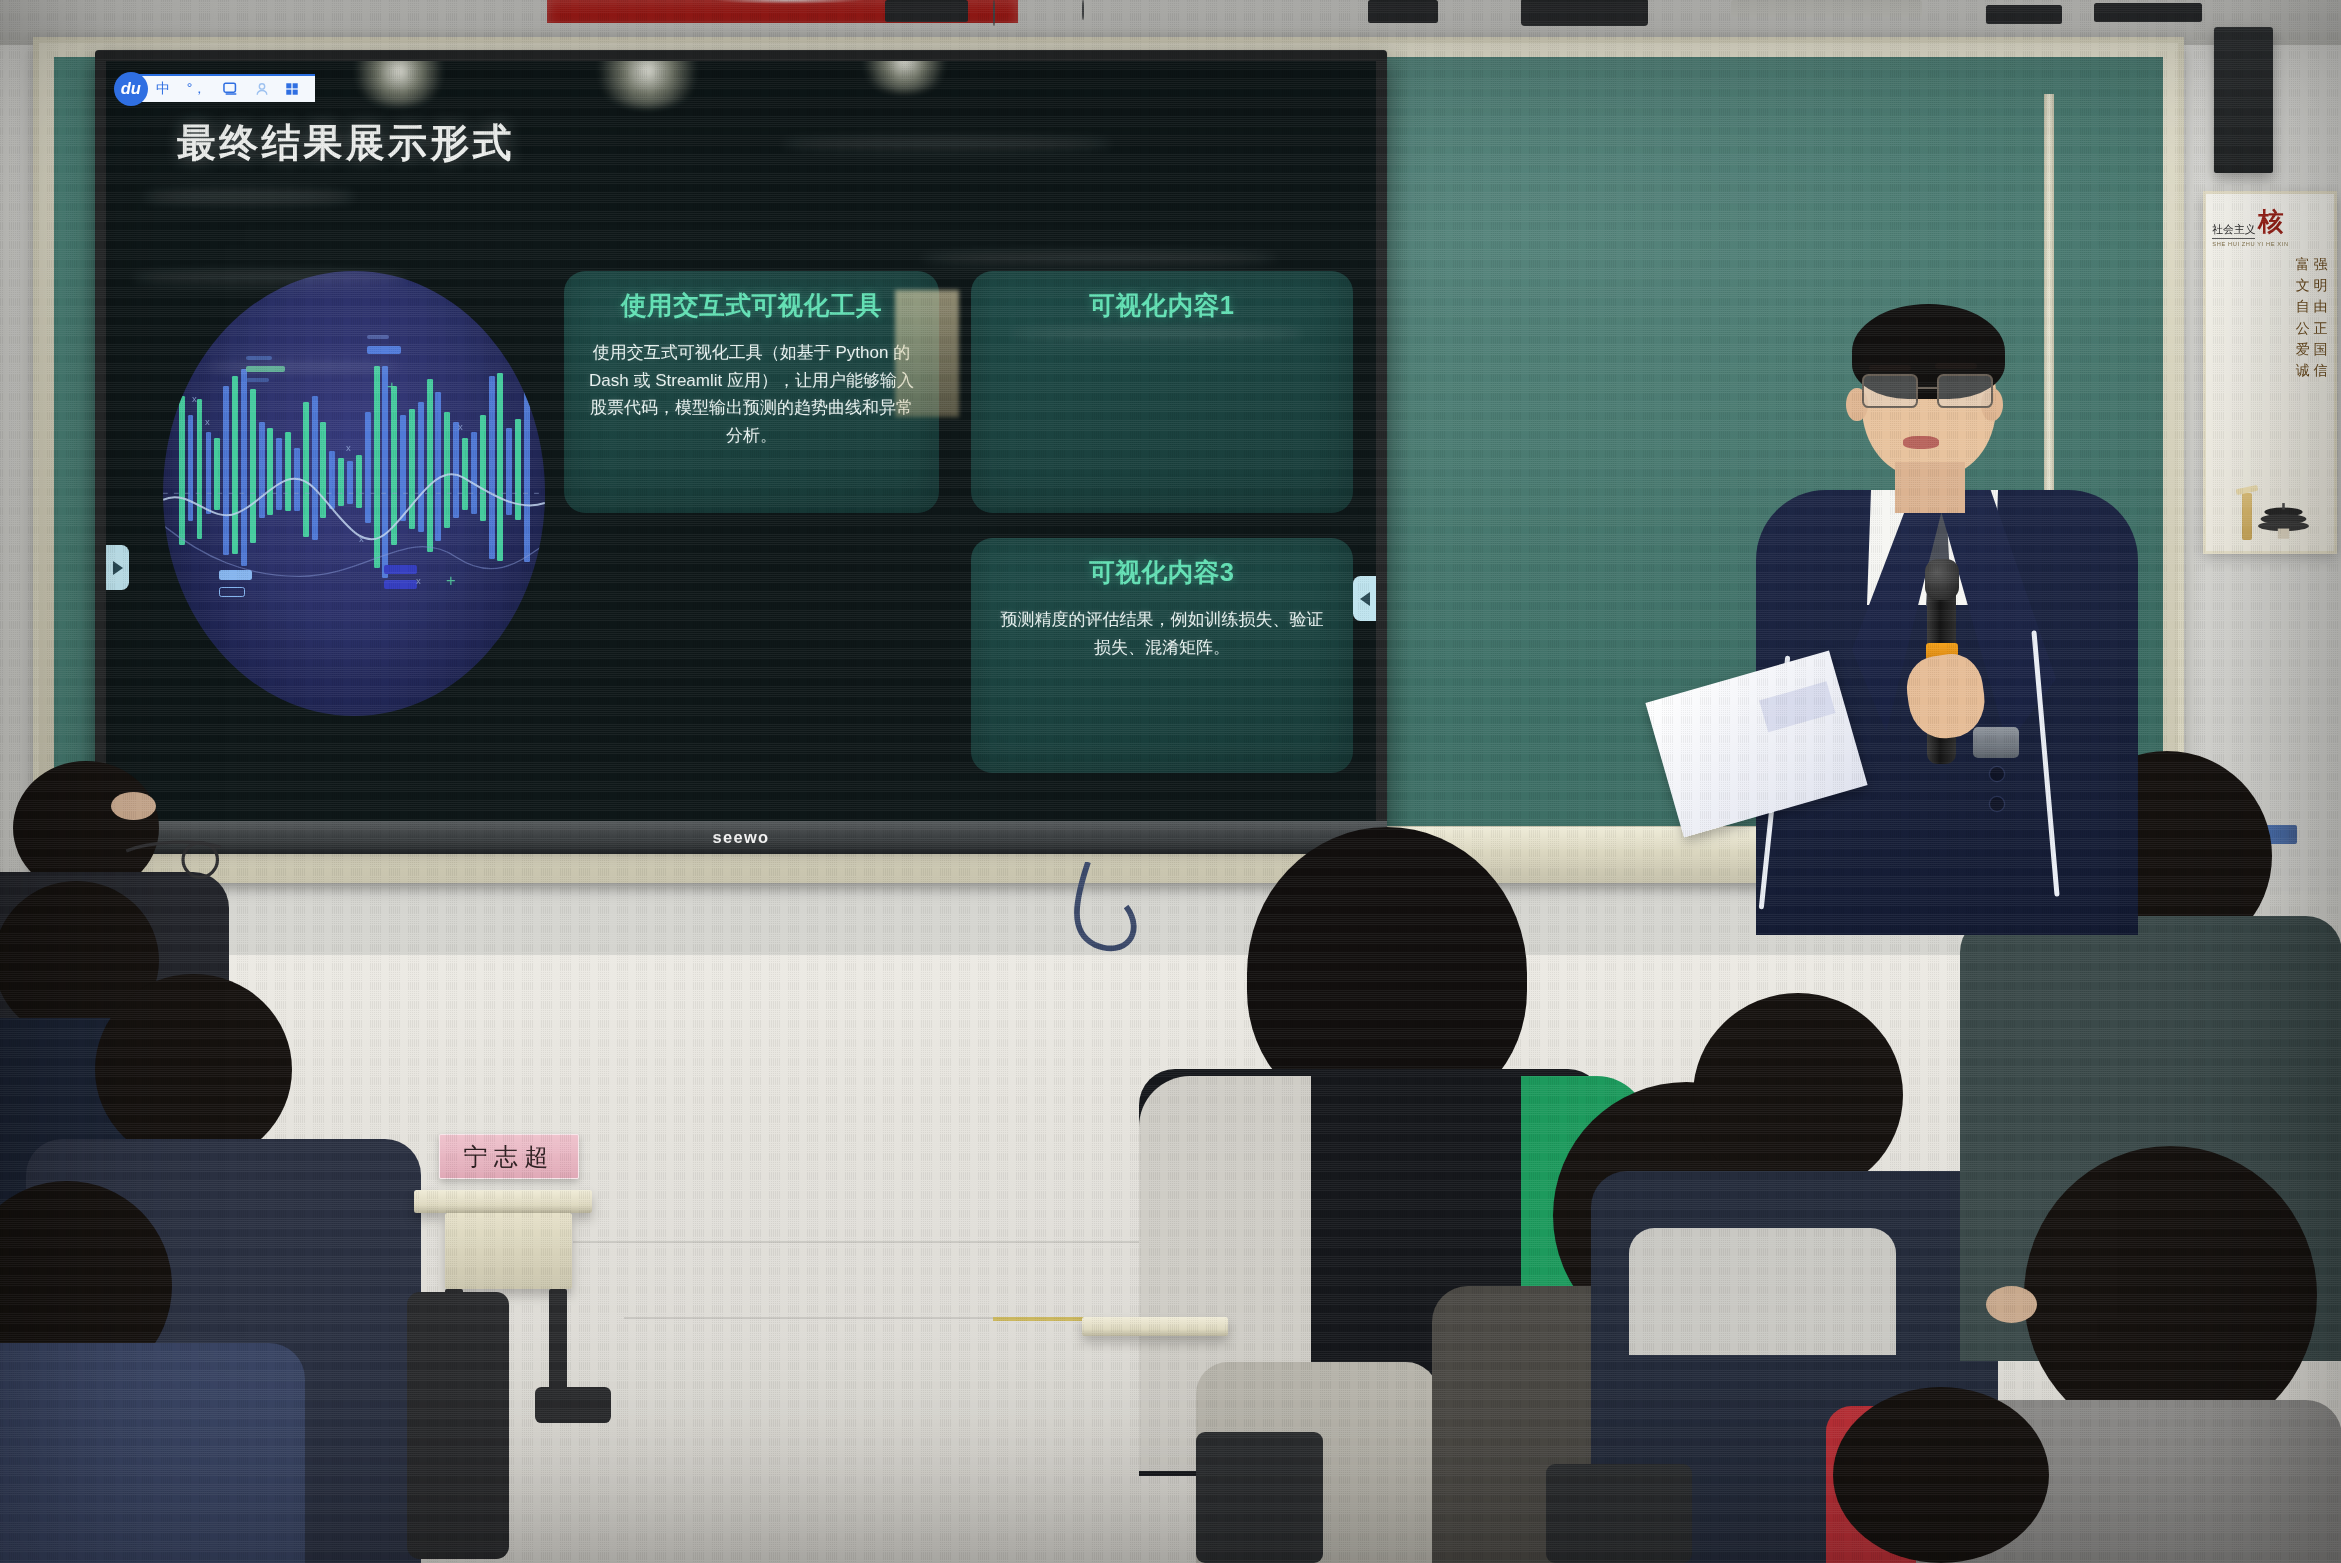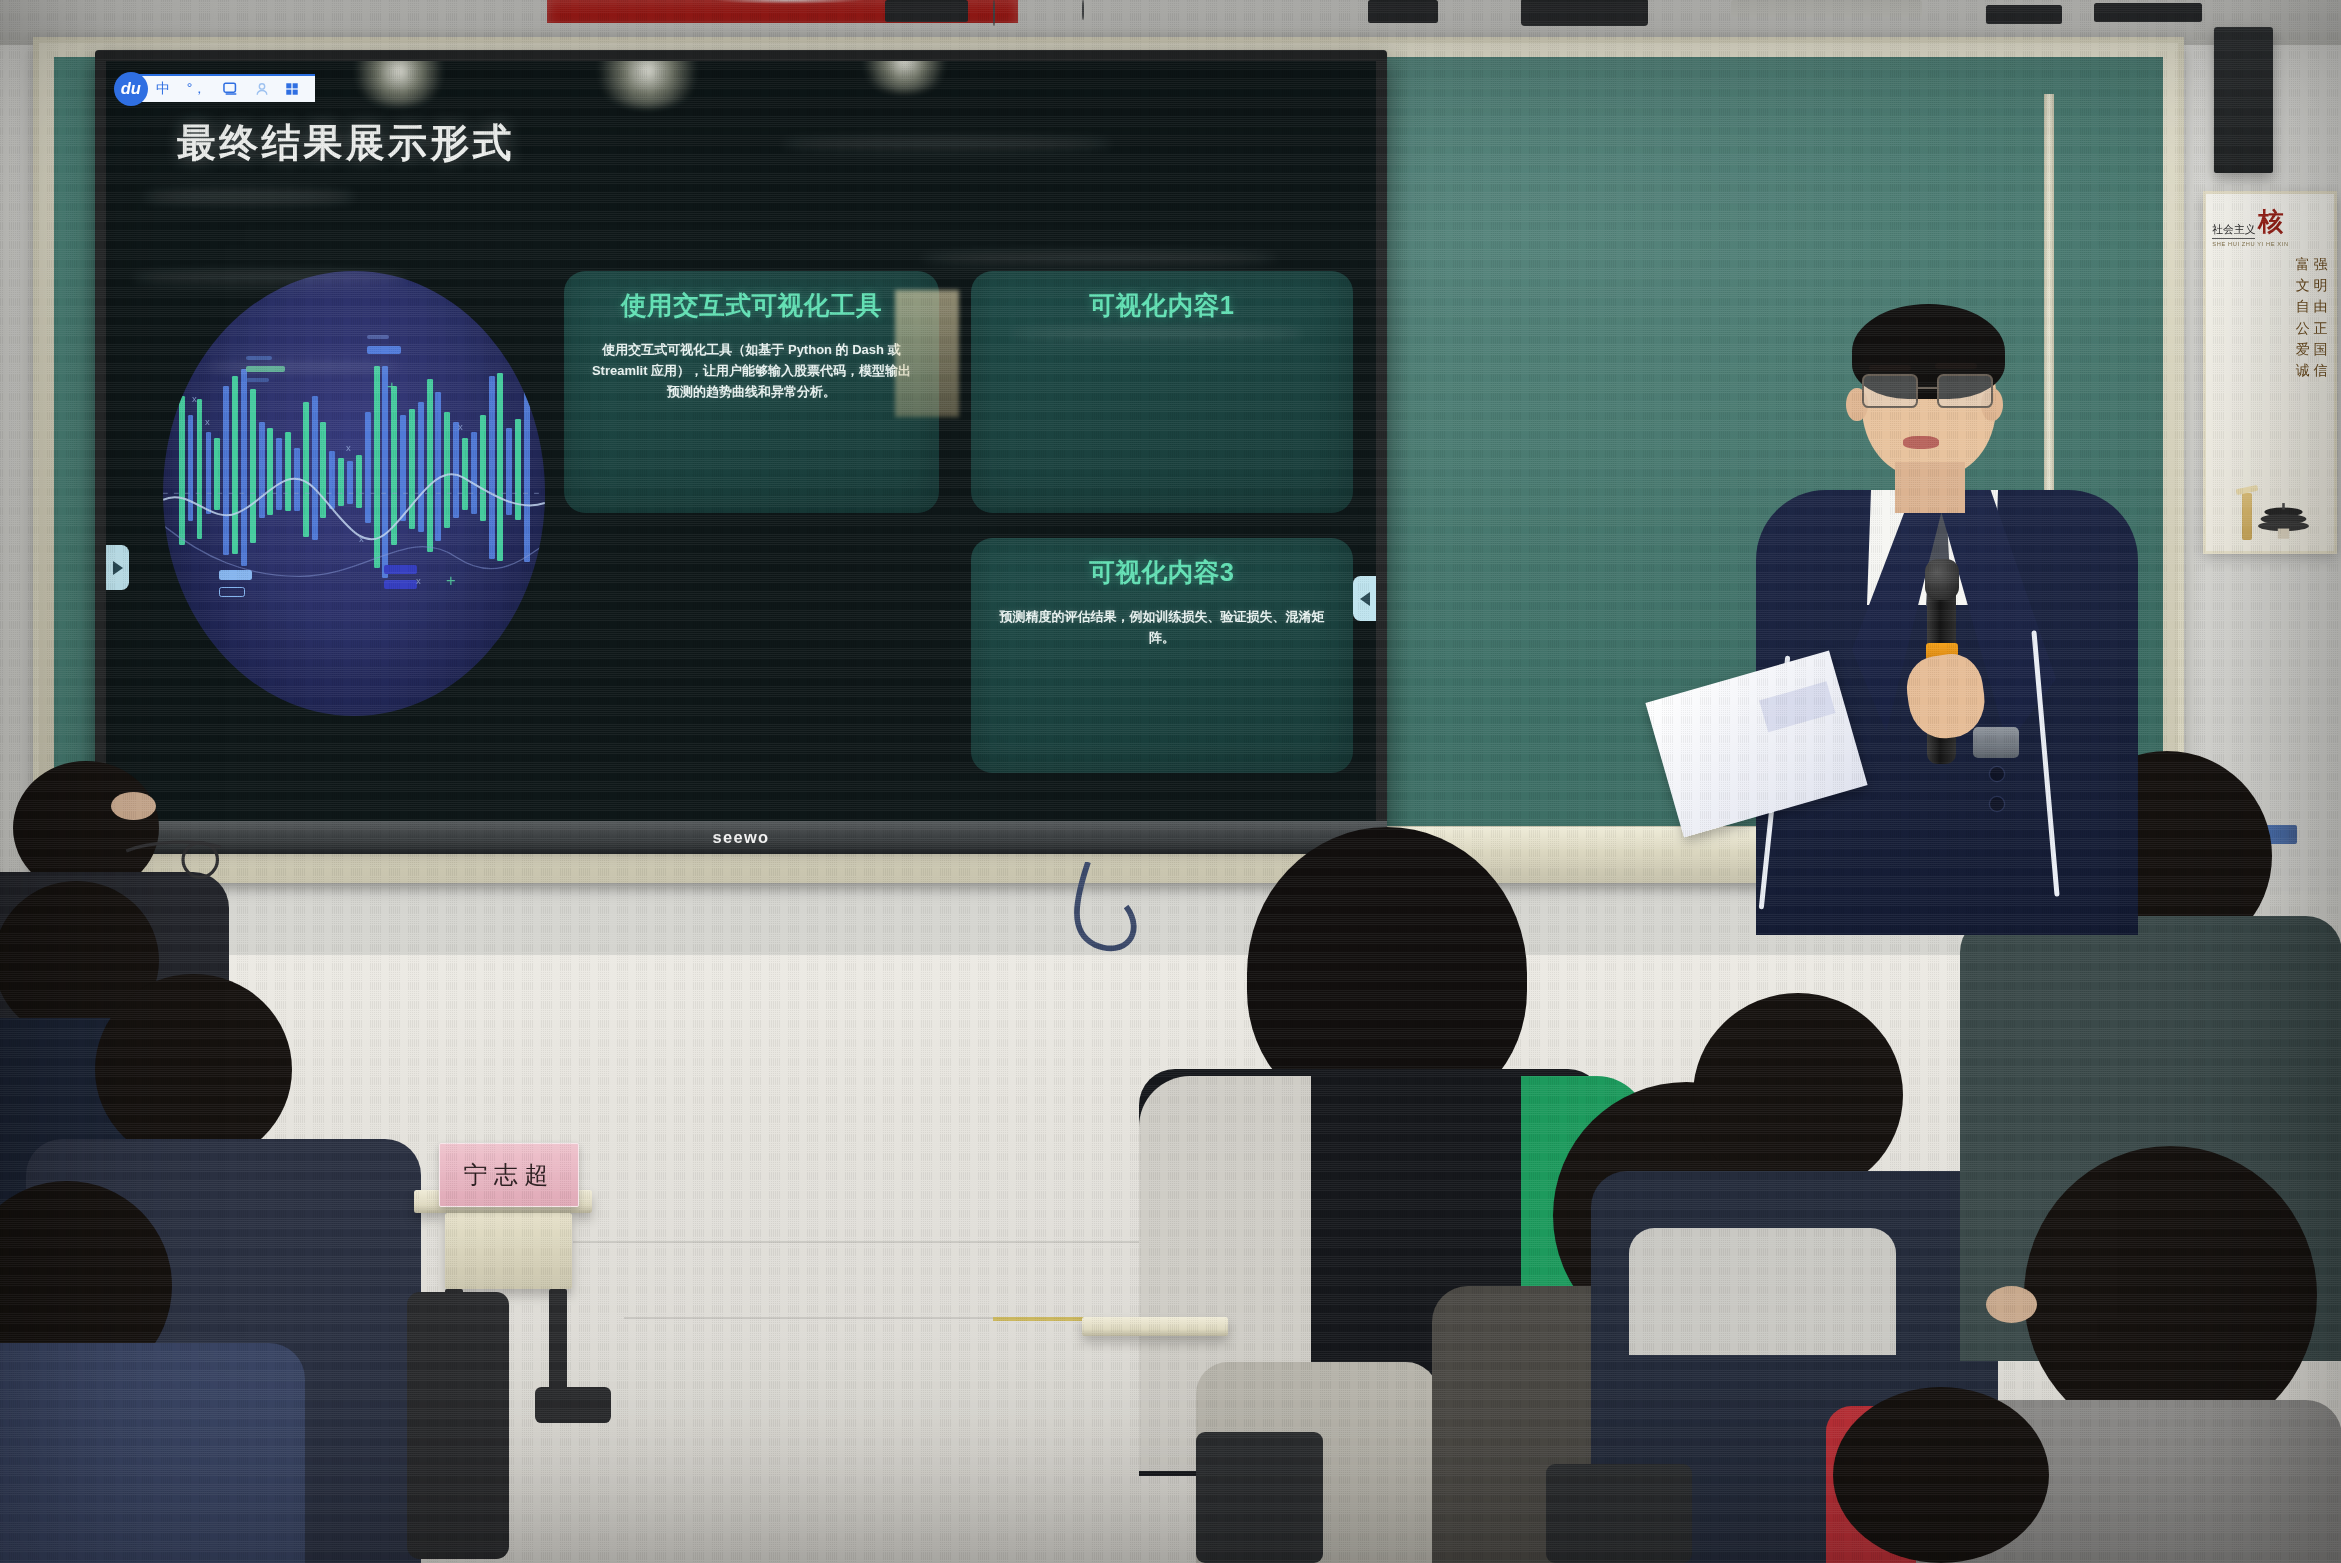--- a/index.html
+++ b/index.html
@@ -83,22 +83,22 @@
   .deco { position:absolute; border-radius:1.9px; }
   .deco-x { position:absolute; color:#9fb7e8; font-size:9.5px; opacity:.8; }
   .deco-plus{ position:absolute; color:#57e3a8; font-size:16.5px; opacity:.85; }
 
   .cards { position:absolute; left:458px; top:210px; width:789px; height:503px; }
   .card { position:absolute; border-radius:21.6px; padding:16.5px 21.6px;
     background:linear-gradient(165deg,rgba(34,84,80,.88) 0%,rgba(26,66,63,.84) 100%);
     box-shadow:inset 0 0 38px rgba(0,0,0,.22); }
   .card h3 { color:#63e0b4; font-size:25.5px; font-weight:700; text-align:center;
     margin-bottom:16.5px; letter-spacing:0.6px; text-shadow:0 0 9px rgba(80,230,180,.35); }
-  .card p { color:#e8f2f0; font-size:13px; line-height:1.62; text-align:center;
-    text-shadow:0 0 6.4px rgba(255,255,255,.2);font-weight:bold; }
+  .card p { color:#e8f2f0; font-size:17px; line-height:1.62; text-align:center;
+    text-shadow:0 0 6.4px rgba(255,255,255,.2); }
   #card-1 { left:0;    top:0;   width:375px; height:242px; }
   #card-2 { left:407px; top:0;   width:382px; height:242px; }
   #card-3 { left:0;    top:267px; width:375px; height:235px; }
   #card-4 { left:407px; top:267px; width:382px; height:235px; }
 
   .edge-tab { position:absolute; width:23px; height:45px;
     background:#bfe4ef; display:flex; align-items:center; justify-content:center; }
   .edge-tab.left  { left:0;  top:484px; border-radius:0 7.6px 7.6px 0; }
   .edge-tab.right { right:0; top:515px; border-radius:7.6px 0 0 7.6px; }
   .tri { width:0; height:0; border-top:7px solid transparent; border-bottom:7px solid transparent; }
@@ -431,21 +431,21 @@
   <div class="body" style="left:-76px;top:1018px;width:331px;height:331px;background:#1b2334;"></div>
 
   <div class="head" style="left:95px;top:974px;width:197px;height:191px;"></div>
   <div class="body" style="left:25.5px;top:1139px;width:395px;height:424px;background:#2b3142;"></div>
 
   <div class="head" style="left:-38px;top:1181px;width:210px;height:210px;"></div>
   <div class="body" style="left:-140px;top:1343px;width:445px;height:223px;background:#3a4564;"></div>
 
   <div class="desk" style="left:414px;top:1190px;width:178px;height:23px;"></div>
   <div class="desk" style="left:445px;top:1213px;width:127px;height:76px;background:linear-gradient(180deg,#e6e1c9,#cac5ad);"></div>
-  <div class="nameplate" style="left:439px;top:1134px;width:140px;height:64px;margin-top:9px;">
+  <div class="nameplate" style="left:439px;top:1134px;width:140px;height:45px;">
     <span>宁志超</span>
   </div>
   <div class="desk-leg" style="left:445px;top:1289px;width:18px;height:153px;"></div>
   <div class="desk-leg" style="left:549px;top:1289px;width:18px;height:134px;"></div>
   <div class="mon-stand" style="left:407px;top:1292px;width:102px;height:267px;border-radius:12.7px;"></div>
   <div class="mon-stand" style="left:535px;top:1387px;width:76px;height:36px;border-radius:6.4px;"></div>
 
   <div class="head" style="left:1247px;top:827px;width:280px;height:293px;border-radius:50% 50% 44% 44%;background:#120f0e;"></div>
   <div class="body" style="left:1139px;top:1069px;width:465px;height:407px;background:#16181c;"></div>
   <div class="body" style="left:1139px;top:1076px;width:172px;height:395px;background:#cfcdc6;border-radius:51px 0 0 0;"></div>

